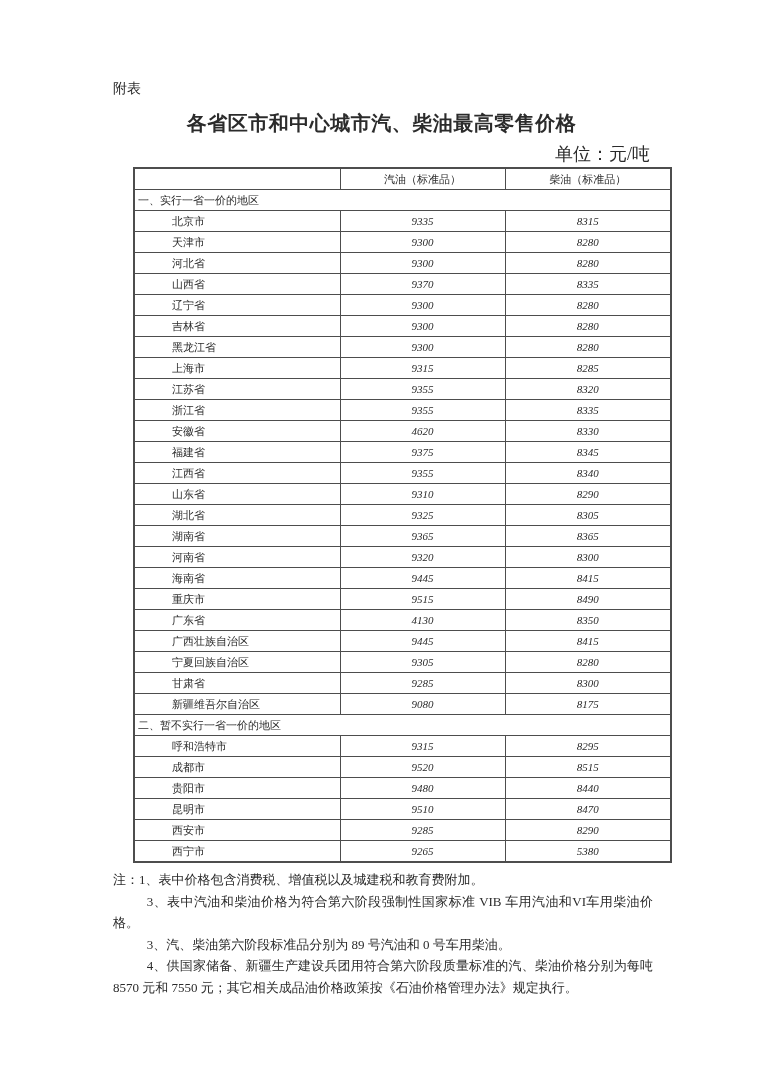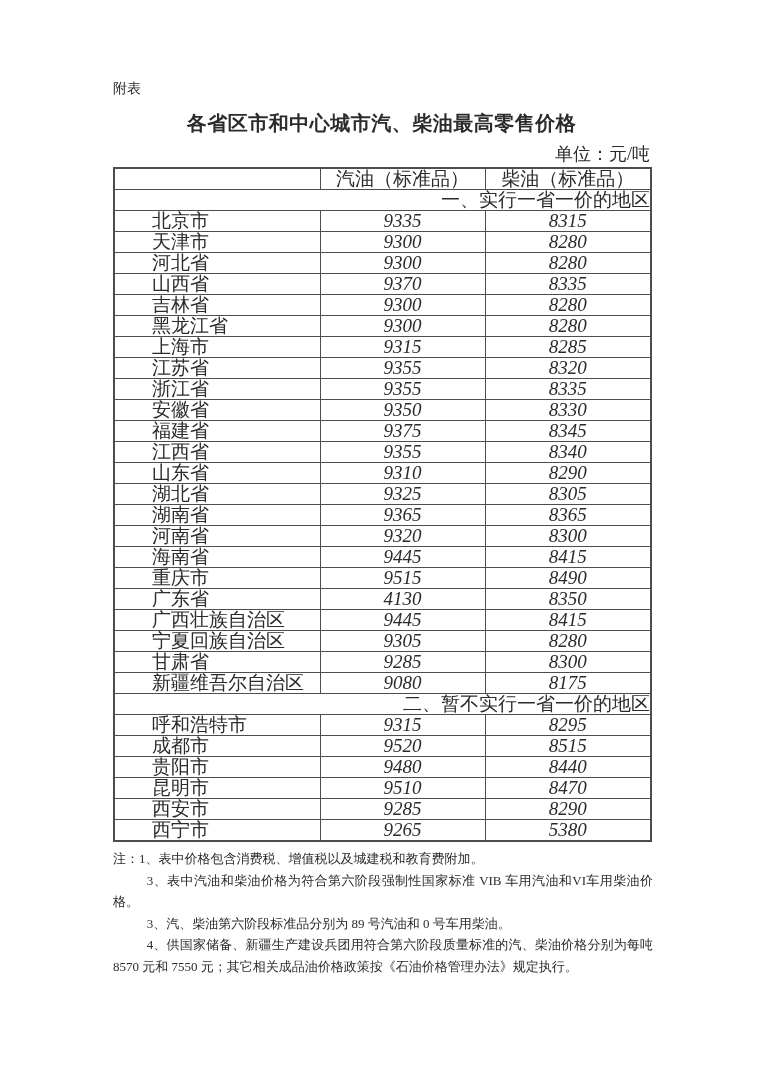--- a/index.html
+++ b/index.html
@@ -31,36 +31,37 @@
     font-size: 18px;
     text-align: right;
     line-height: 16px;
     margin-bottom: 5px;
   }
   table.price-table {
     width: 537px;
     border-collapse: collapse;
     table-layout: fixed;
     border: 2px solid #4d4d4d;
-    font-size: 19px;
+    font-size: 11px;
+    margin-left: 20px;
   }
   table.price-table col.c-region   { width: 206px; }
   table.price-table col.c-gasoline { width: 165px; }
   table.price-table col.c-diesel   { width: 166px; }
   table.price-table td, table.price-table th {
     border: 1px solid #4d4d4d;
     height: 21px;
     line-height: 20px;
     font-weight: normal;
     overflow: hidden;
     white-space: nowrap;
   }
   td.col-head { text-align: center; }
   td.section-cell {
-    text-align: right;
+    text-align: left;
     padding-left: 3px;
     height: 20px;
   }
   td.region-cell {
     text-align: left;
     padding-left: 37px;
   }
   td.num-cell { text-align: center; font-style: italic; }
   .notes {
     margin-top: 6px;
@@ -112,20 +113,25 @@
           <td class="region-cell">河北省</td>
           <td class="num-cell">9300</td>
           <td class="num-cell">8280</td>
         </tr>
         <tr>
           <td class="region-cell">山西省</td>
           <td class="num-cell">9370</td>
           <td class="num-cell">8335</td>
         </tr>
         <tr>
+          <td class="region-cell">辽宁省</td>
+          <td class="num-cell">9300</td>
+          <td class="num-cell">8280</td>
+        </tr>
+        <tr>
           <td class="region-cell">吉林省</td>
           <td class="num-cell">9300</td>
           <td class="num-cell">8280</td>
         </tr>
         <tr>
           <td class="region-cell">黑龙江省</td>
           <td class="num-cell">9300</td>
           <td class="num-cell">8280</td>
         </tr>
         <tr>
@@ -138,21 +144,21 @@
           <td class="num-cell">9355</td>
           <td class="num-cell">8320</td>
         </tr>
         <tr>
           <td class="region-cell">浙江省</td>
           <td class="num-cell">9355</td>
           <td class="num-cell">8335</td>
         </tr>
         <tr>
           <td class="region-cell">安徽省</td>
-          <td class="num-cell">9350</td>
+          <td class="num-cell">4620</td>
           <td class="num-cell">8330</td>
         </tr>
         <tr>
           <td class="region-cell">福建省</td>
           <td class="num-cell">9375</td>
           <td class="num-cell">8345</td>
         </tr>
         <tr>
           <td class="region-cell">江西省</td>
           <td class="num-cell">9355</td>

